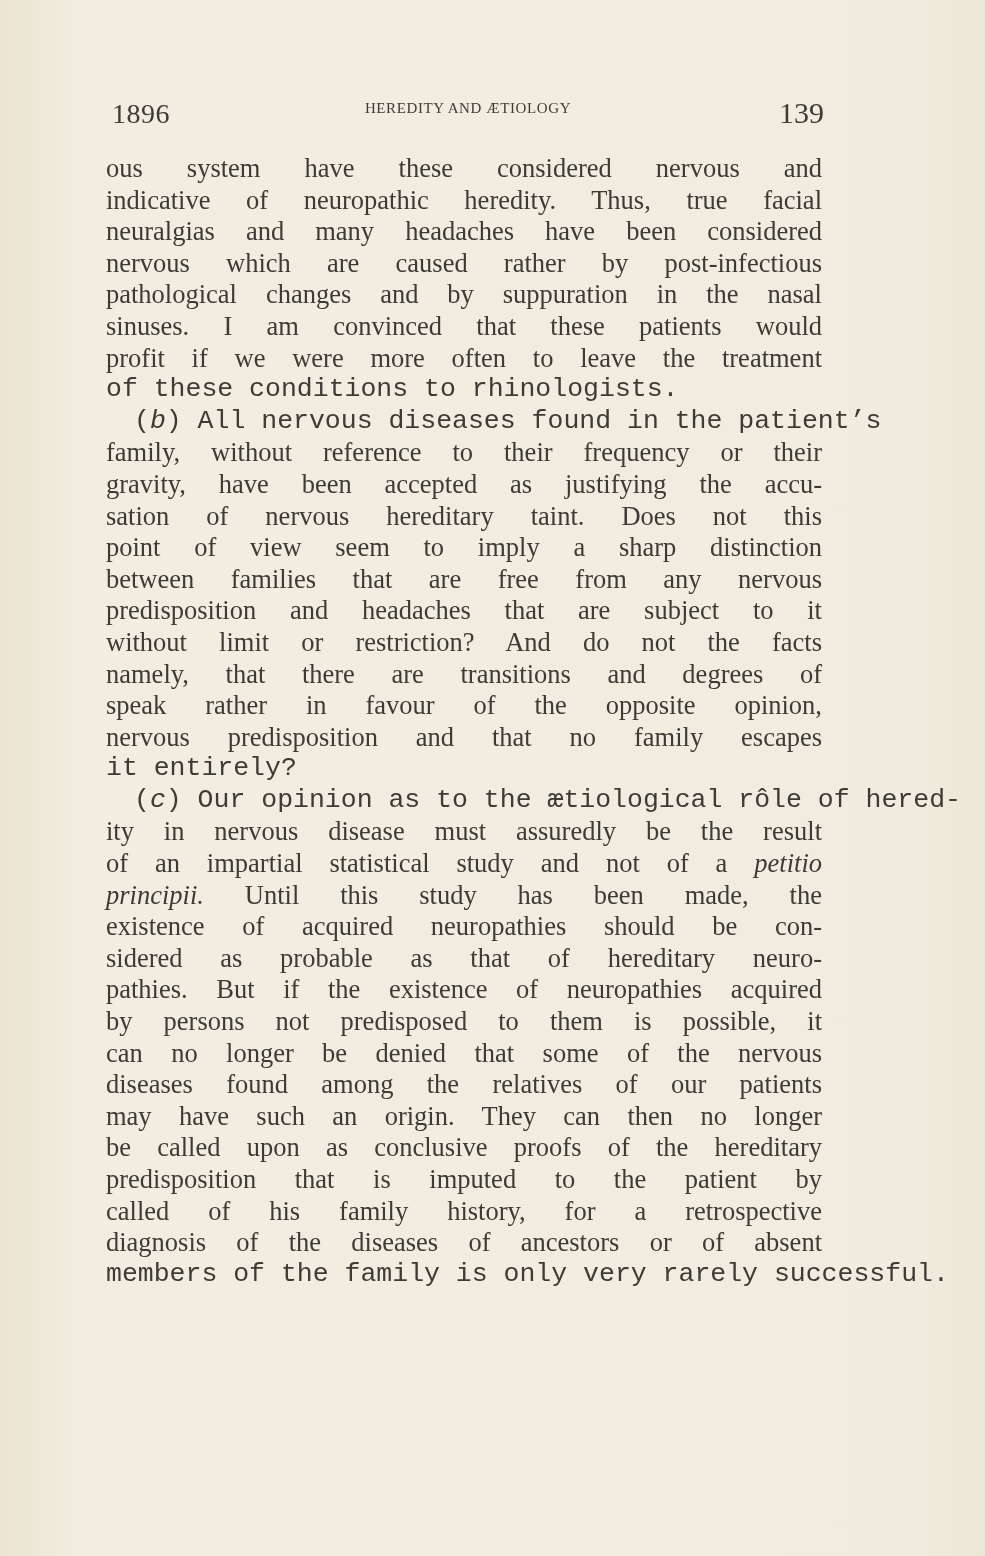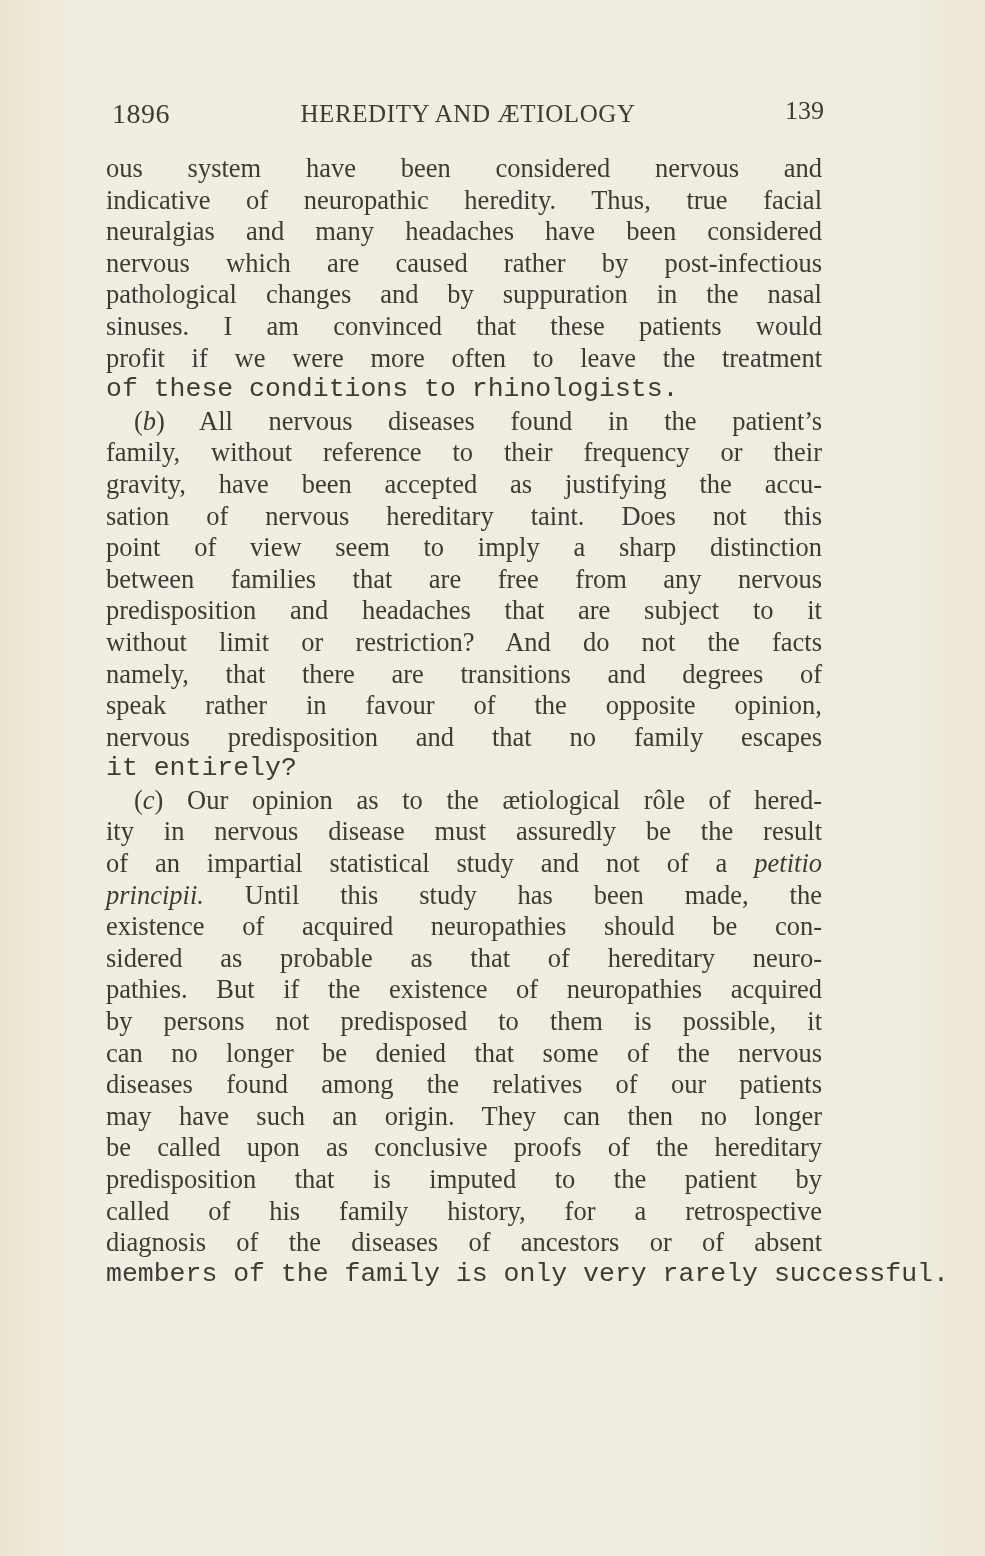--- a/index.html
+++ b/index.html
@@ -8,45 +8,45 @@
     background:#efebdc;
     background-image: linear-gradient(90deg, #ebe5d0 0%, #f1ede0 8%, #f0ecdf 92%, #ece7d6 100%);
     font-family:"Liberation Serif","DejaVu Serif",serif;
     color:#3e3b36;
     position:relative;
   }
   .header {
     position:absolute; left:112px; top:96px; width:712px; height:40px;
   }
   .header .year { position:absolute; left:0; top:2px; font-size:28px; letter-spacing:0.5px; }
-  .header .title { position:absolute; left:0; right:0; top:4px; text-align:center; font-size:25px; letter-spacing:0.6px; text-transform:uppercase; }
-  .header .pageno { position:absolute; right:0; top:0; font-size:26px; }
+  .header .title { position:absolute; left:0; right:0; top:4px; text-align:center; font-size:15px; letter-spacing:0.6px; text-transform:uppercase; }
+  .header .pageno { position:absolute; right:0; top:0; font-size:30px; }
   .body {
     position:absolute; left:106px; top:153px; width:716px;
     font-size:26.5px; line-height:31.6px; text-align:justify;
   }
   .line { display:block; text-align:justify; text-align-last:justify; white-space:nowrap; height:31.6px; overflow:visible; }
   .line.last { text-align-last:left;font-family:Liberation Mono, monospace; }
-  .line.indent { padding-left:28px; }
+  .line.indent { padding-left:28px;font-family:Liberation Mono, monospace; }
   .line > span { display:inline; }
   .it { font-style:italic; }
 </style>
 </head>
 <body>
 
 <div class="header">
   <span class="year">1896</span>
   <span class="title">HEREDITY AND ÆTIOLOGY</span>
   <span class="pageno">139</span>
 </div>
 
 <div class="body">
 
   <div>
-    <span class="line">ous system have been considered nervous and</span>
+    <span class="line">ous system have these considered nervous and</span>
     <span class="line">indicative of neuropathic heredity. Thus, true facial</span>
     <span class="line">neuralgias and many headaches have been considered</span>
     <span class="line">nervous which are caused rather by post-infectious</span>
     <span class="line">pathological changes and by suppuration in the nasal</span>
     <span class="line">sinuses. I am convinced that these patients would</span>
     <span class="line">profit if we were more often to leave the treatment</span>
     <span class="line last">of these conditions to rhinologists.</span>
   </div>
 
   <div>

